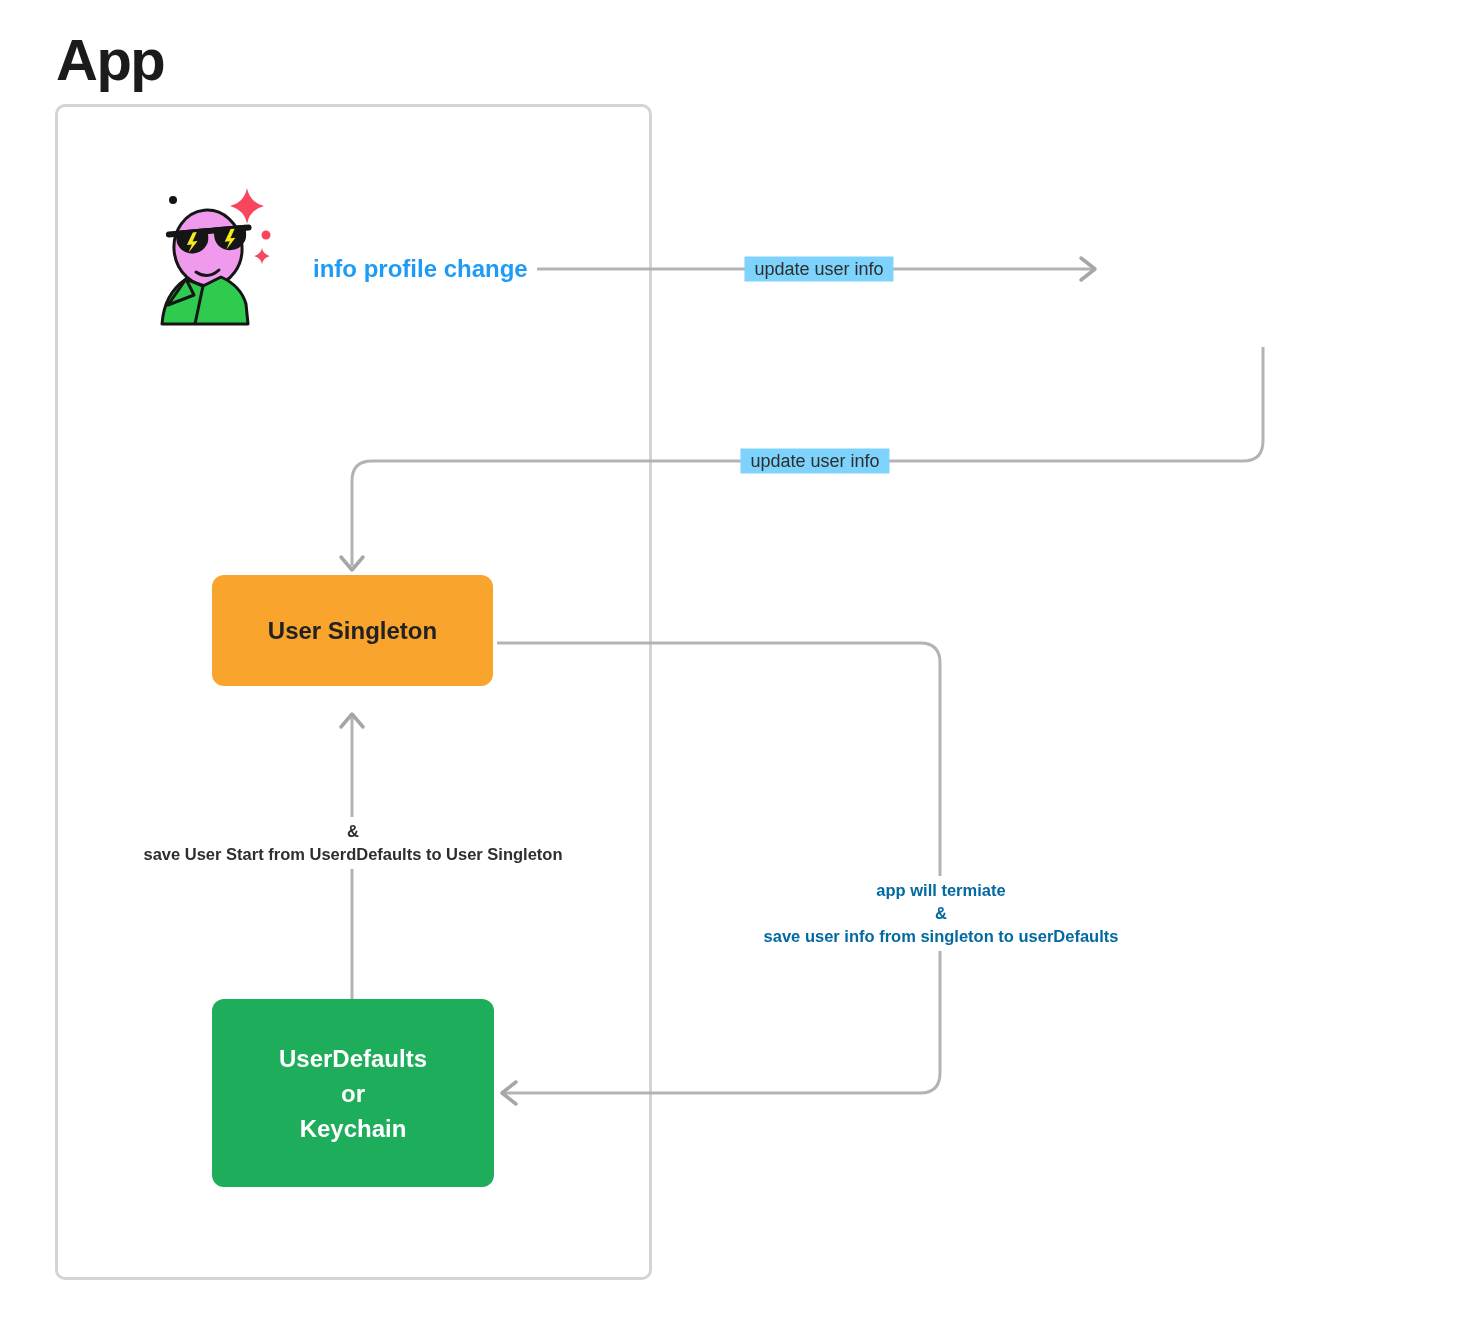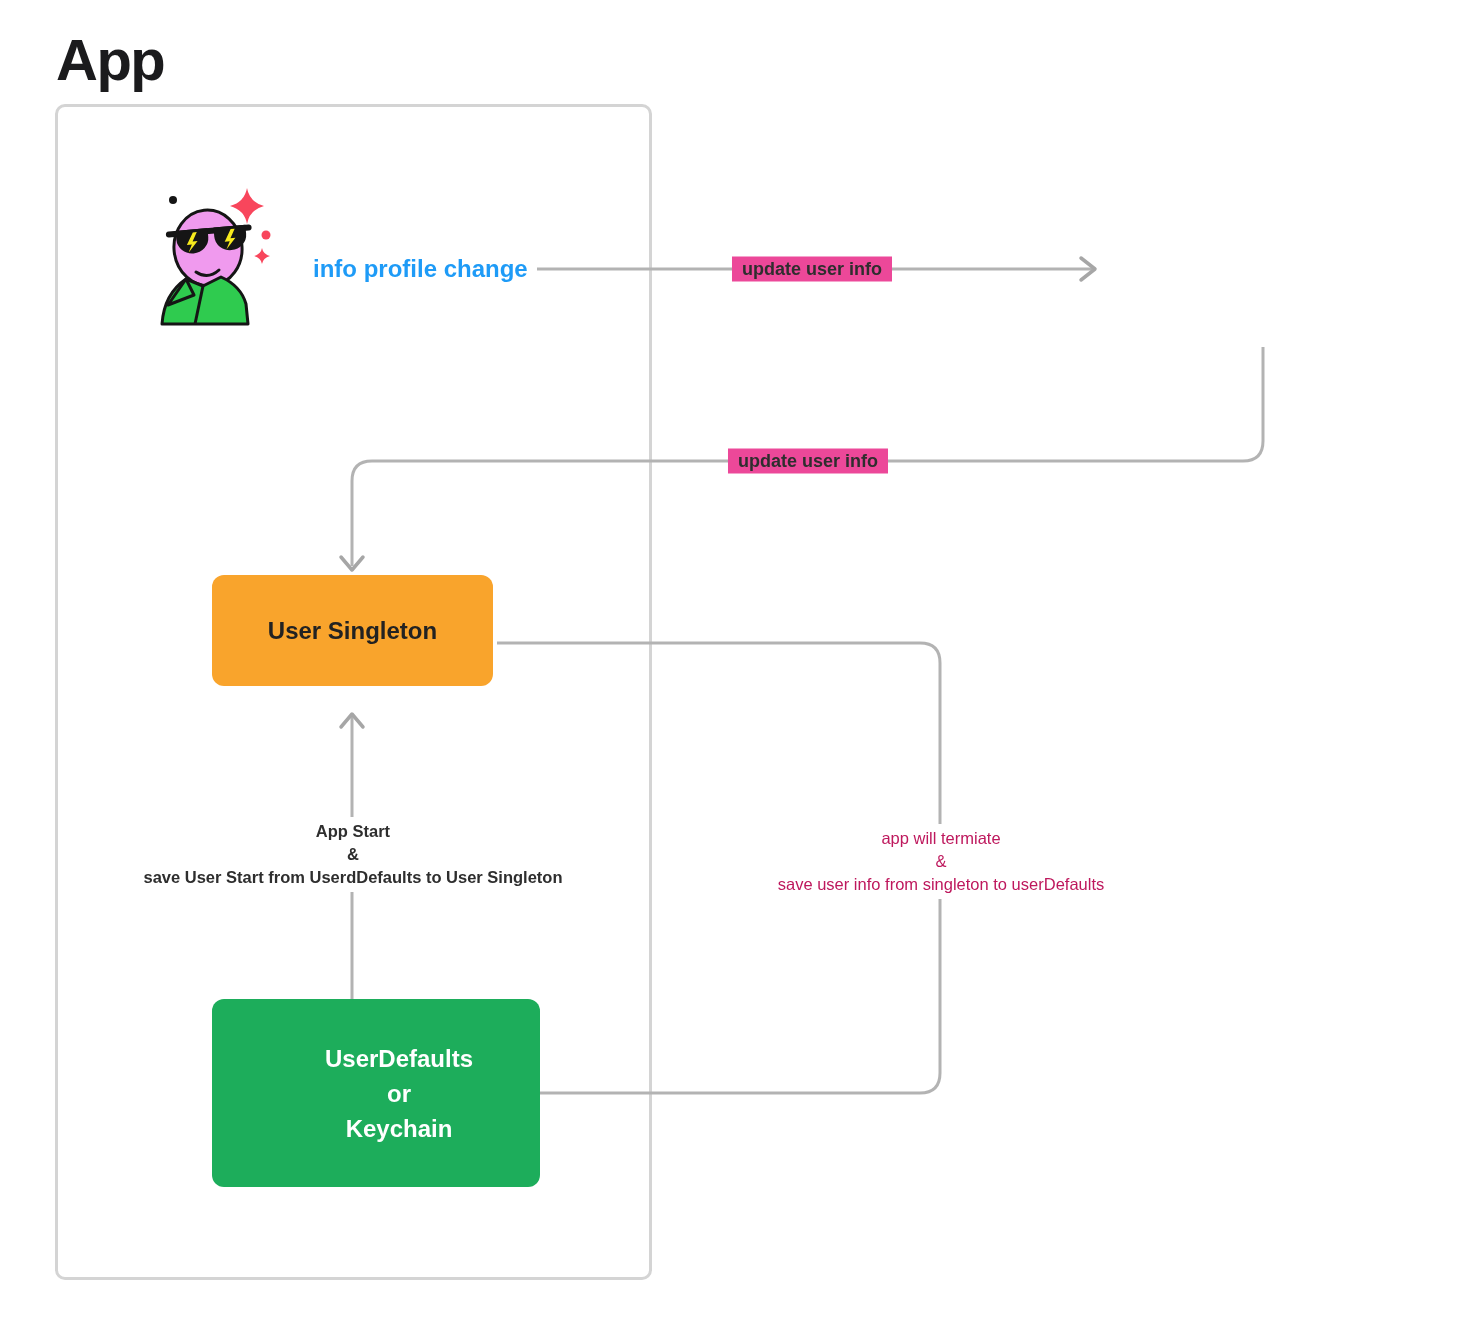--- a/index.html
+++ b/index.html
@@ -20,39 +20,39 @@
   .wires{position:absolute;left:0;top:0;width:1464px;height:1322px;}
   .wire{fill:none;stroke:var(--wire,#b3b3b3);stroke-width:3;}
   .head{fill:none;stroke:var(--arrow,#a6a6a6);stroke-width:3.5;stroke-linecap:round;stroke-linejoin:round;}
   .avatar{position:absolute;left:146px;top:178px;width:138px;height:148px;}
   .trigger{
     position:absolute;left:313px;top:269px;transform:translateY(-50%);
     font-size:24px;font-weight:bold;white-space:nowrap;
   }
   .edge-label{
     position:absolute;transform:translate(-50%,-50%);
-    background:#ec4899;padding:2px 10px;white-space:nowrap;
-    font-size:18px;font-weight:bold;color:var(--label_text,#2e2e2e);
+    background:#7dd3fc;padding:2px 10px;white-space:nowrap;
+    font-size:18px;font-weight:normal;color:var(--label_text,#2e2e2e);margin-left:7px;
   }
   .lbl-a{left:812px;top:269px;}
   .lbl-b{left:808px;top:461px;}
   .node{
     position:absolute;display:flex;flex-direction:column;align-items:center;justify-content:center;
     border-radius:12px;text-align:center;
   }
   .node-firebase{left:1099px;top:189px;width:329px;height:158px;font-size:25px;font-weight:bold;}
   .node-singleton{left:212px;top:575px;width:281px;height:111px;font-size:24px;font-weight:bold;}
   .node-defaults{left:212px;top:999px;width:282px;height:188px;font-size:24px;font-weight:bold;line-height:35px;}
   .edge-note{
     position:absolute;transform:translateX(-50%);text-align:center;
     background:#ffffff;padding:3px 8px;line-height:23px;font-size:16.5px;
     color:var(--label_text,#2e2e2e);white-space:nowrap;
   }
   .note-left{left:353px;top:817px;font-weight:bold;}
-  .note-right{left:941px;top:824px;font-weight:normal;color:#be185d;}
+  .note-right{left:941px;top:876px;font-weight:bold;color:#0369a1;}
   .edge-note span{display:block;}
 </style>
 </head>
 <body>
 
 <div class="stage">
 
   <h1 class="title">App</h1>
 
   <div class="frame"></div>
@@ -96,28 +96,27 @@
 
   <div class="edge-label lbl-a">update user info</div>
 
   <div class="edge-label lbl-b">update user info</div>
 
 
   <div class="node node-singleton" style="background-color: rgb(249, 164, 44); color: rgb(34, 34, 34);">
     <span>User Singleton</span>
   </div>
 
-  <div class="node node-defaults" style="background-color: rgb(29, 173, 91); color: rgb(255, 255, 255); padding-left: 46px;">
+  <div class="node node-defaults" style="background-color: rgb(29, 173, 91); color: rgb(255, 255, 255);">
     <span>UserDefaults</span>
     <span>or</span>
     <span>Keychain</span>
   </div>
 
   <div class="edge-note note-left">
-    <span>App Start</span>
     <span>&amp;</span>
     <span>save User Start from UserdDefaults to User Singleton</span>
   </div>
 
   <div class="edge-note note-right">
     <span>app will termiate</span>
     <span>&amp;</span>
     <span>save user info from singleton to userDefaults</span>
   </div>
 

